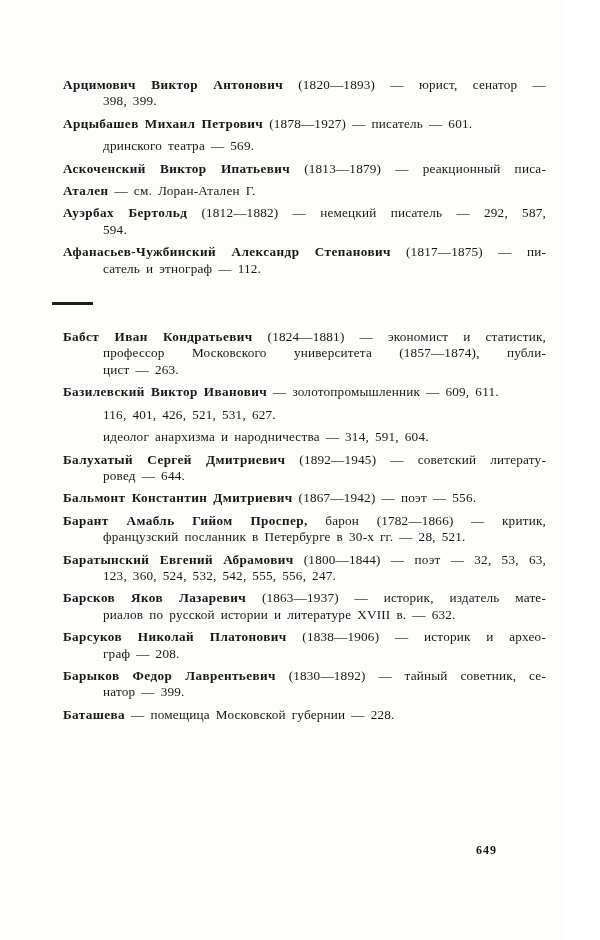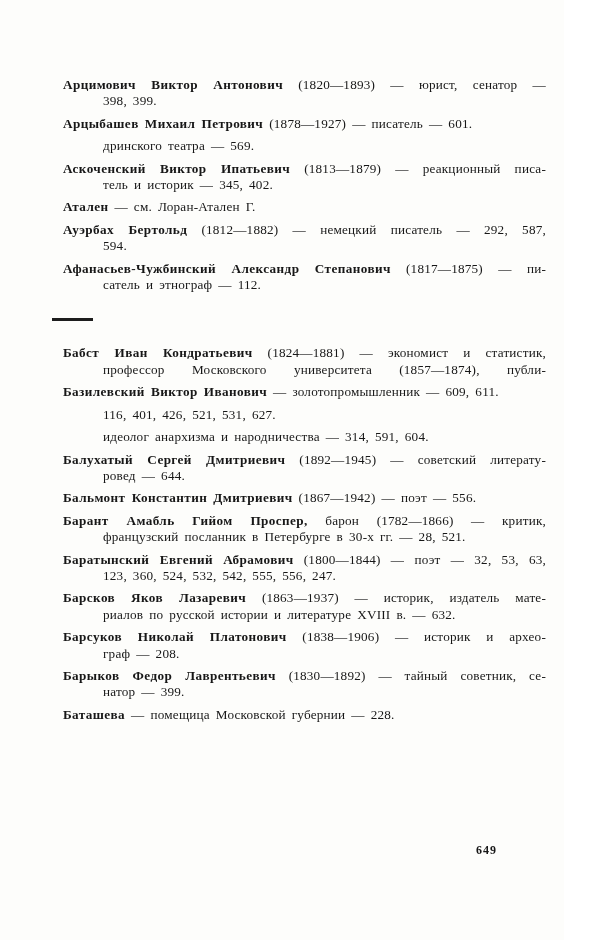--- a/index.html
+++ b/index.html
@@ -63,39 +63,39 @@
           <div class="line cont">398, 399.</div>
         </div>
         <div class="entry">
           <div class="line first"><span class="nm">Арцыбашев Михаил Петрович</span> (1878—1927) — писатель — 601.</div>
         </div>
         <div class="entry">
           <div class="line cont">дринского театра — 569.</div>
         </div>
         <div class="entry">
           <div class="line first fill"><span class="nm">Аскоченский Виктор Ипатьевич</span> (1813—1879) — реакционный писа-</div>
-          <div class="line cont">тель и историк — 345, 402.</div>
         </div>
         <div class="entry">
           <div class="line first"><span class="nm">Атален</span> — см.<span class="see-ref"> Лоран-Атален Г.</span></div>
         </div>
         <div class="entry">
           <div class="line first fill"><span class="nm">Ауэрбах Бертольд</span> (1812—1882) — немецкий писатель — 292, 587,</div>
           <div class="line cont">594.</div>
         </div>
         <div class="entry">
           <div class="line first fill"><span class="nm">Афанасьев-Чужбинский Александр Степанович</span> (1817—1875) — пи-</div>
           <div class="line cont">сатель и этнограф — 112.</div>
         </div>
       </section>
       <section>
         <div class="divider"></div>
         <div class="entry">
           <div class="line first fill"><span class="nm">Бабст Иван Кондратьевич</span> (1824—1881) — экономист и статистик,</div>
           <div class="line cont fill">профессор Московского университета (1857—1874), публи-</div>
+          <div class="line cont">цист — 263.</div>
         </div>
         <div class="entry">
           <div class="line first"><span class="nm">Базилевский Виктор Иванович</span> — золотопромышленник — 609, 611.</div>
         </div>
         <div class="entry">
           <div class="line cont">116, 401, 426, 521, 531, 627.</div>
         </div>
         <div class="entry">
           <div class="line cont">идеолог анархизма и народничества — 314, 591, 604.</div>
         </div>

